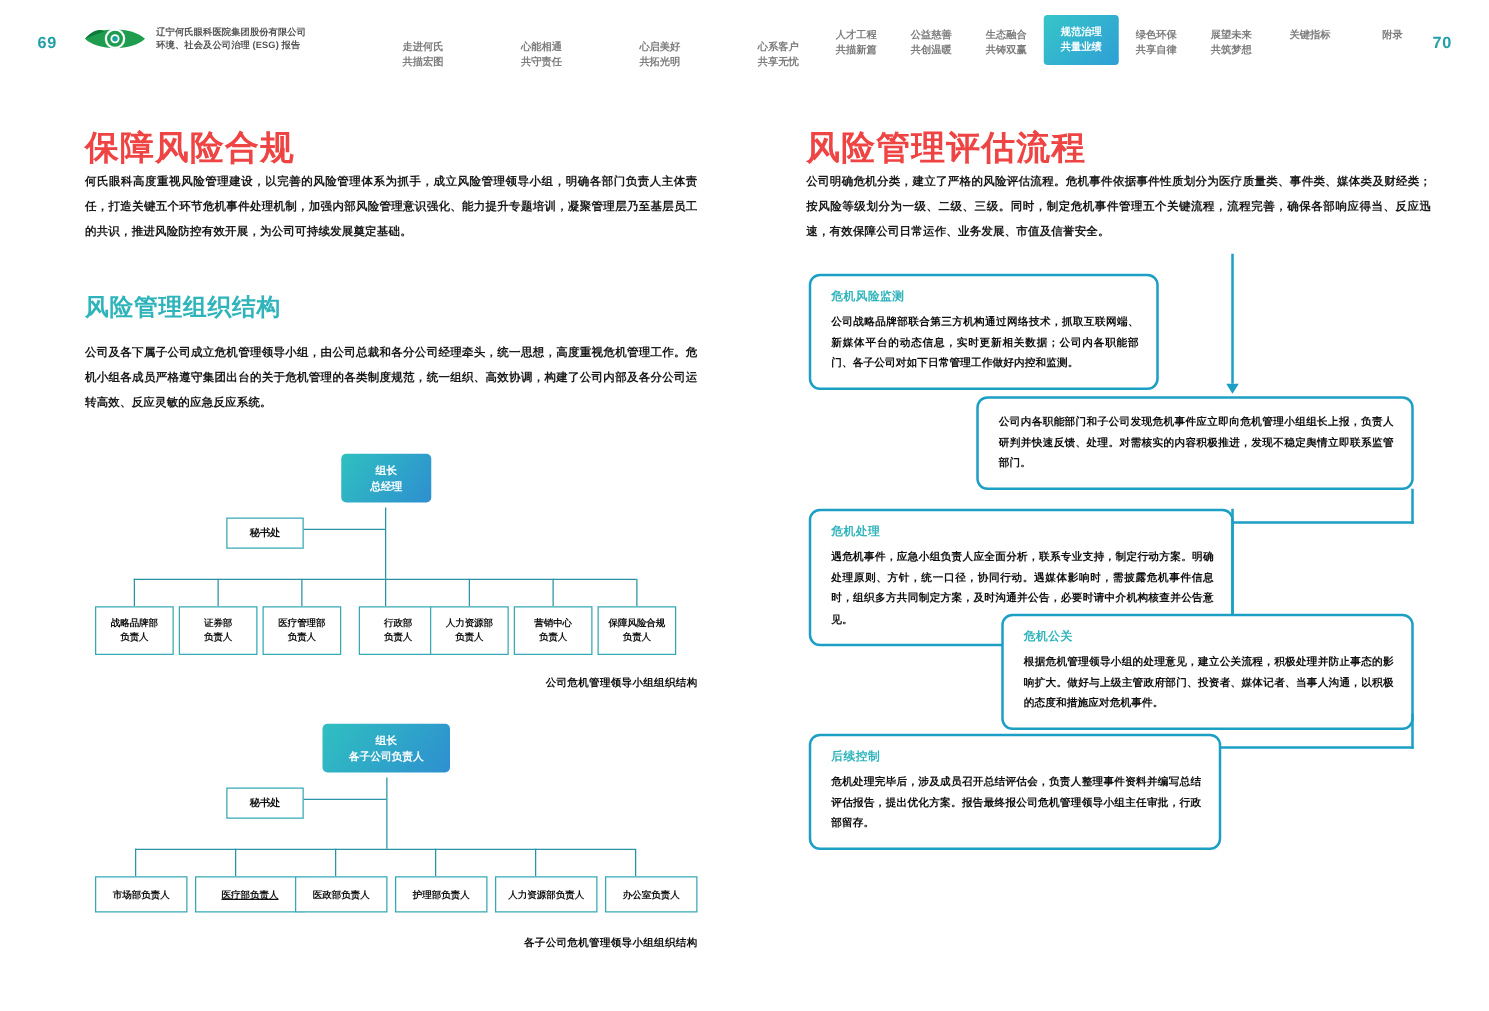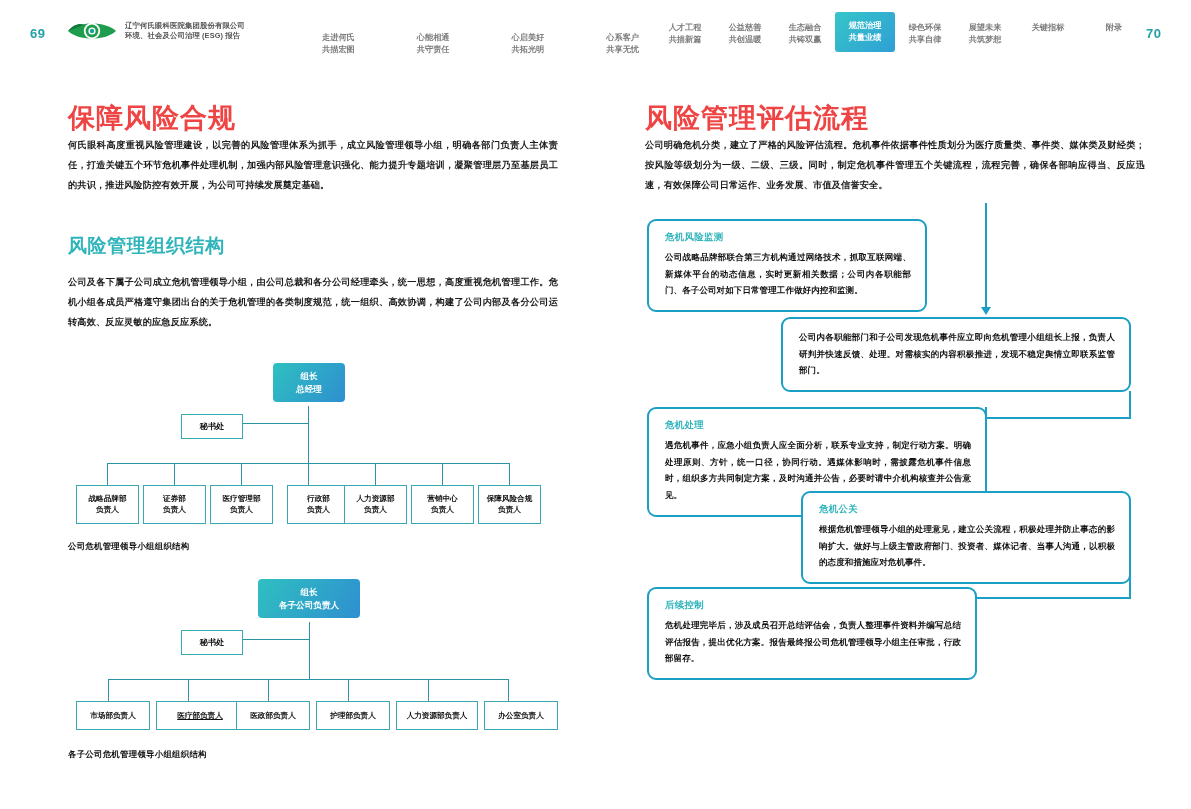--- a/index.html
+++ b/index.html
@@ -93,21 +93,21 @@
   .node-leaf {
     position: absolute; padding: 7px 2px;
     border: 1px solid #36a9b5; background: #fff; text-align: center;
     font-size: 7.6px; font-weight: bold; color: #111; line-height: 1.55;
   }
   .ln { position: absolute; background: #2a93a5; }
   .ln.v { width: 1px; }
   .ln.h { height: 1px; }
 
   .chart-caption {
-    position: absolute; width: 100%; text-align: left;
+    position: absolute; width: 100%; text-align: right;
     font-size: 8.4px; font-weight: bold; color: #111; letter-spacing: .3px;
   }
 
   
   .flow { position: relative; width: 500px; height: 500px; margin-top: 24px; }
   .fbox {
     position: absolute; border: 2px solid #1c9fc4; border-radius: 9px;
     background: #fff; padding: 10px 14px 11px 16px;
   }
   .fbox .ftitle {

